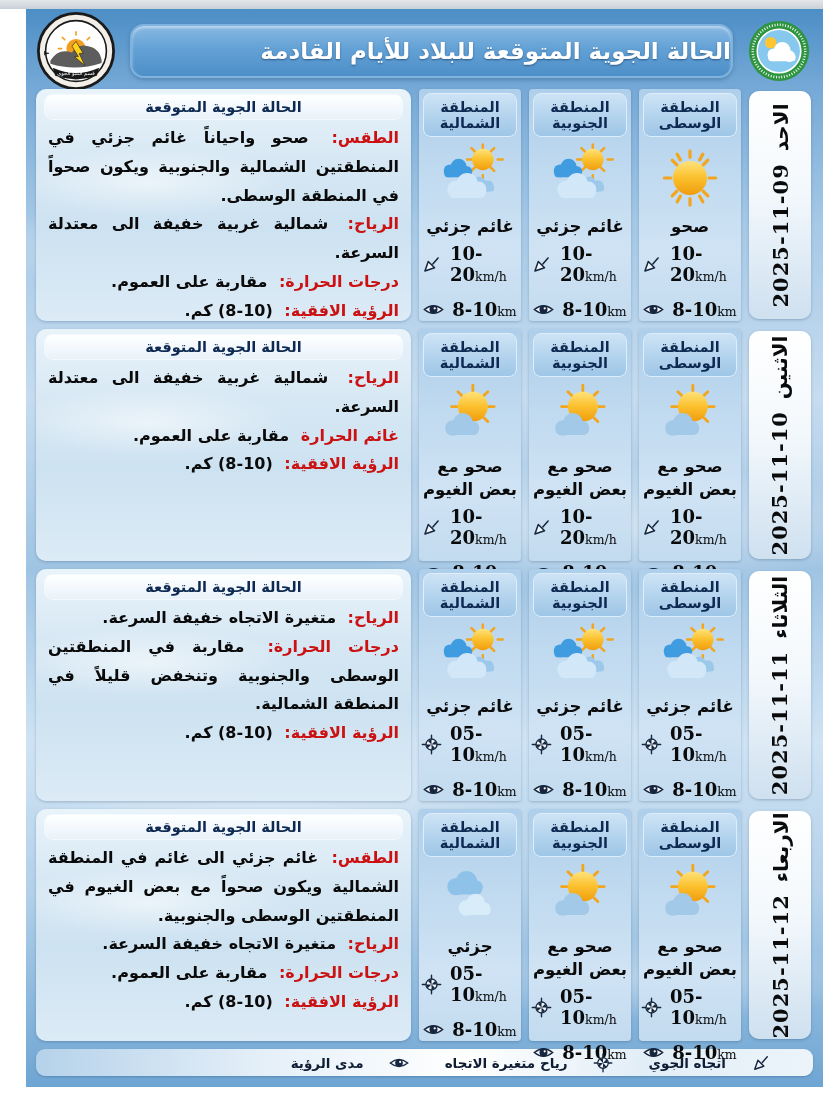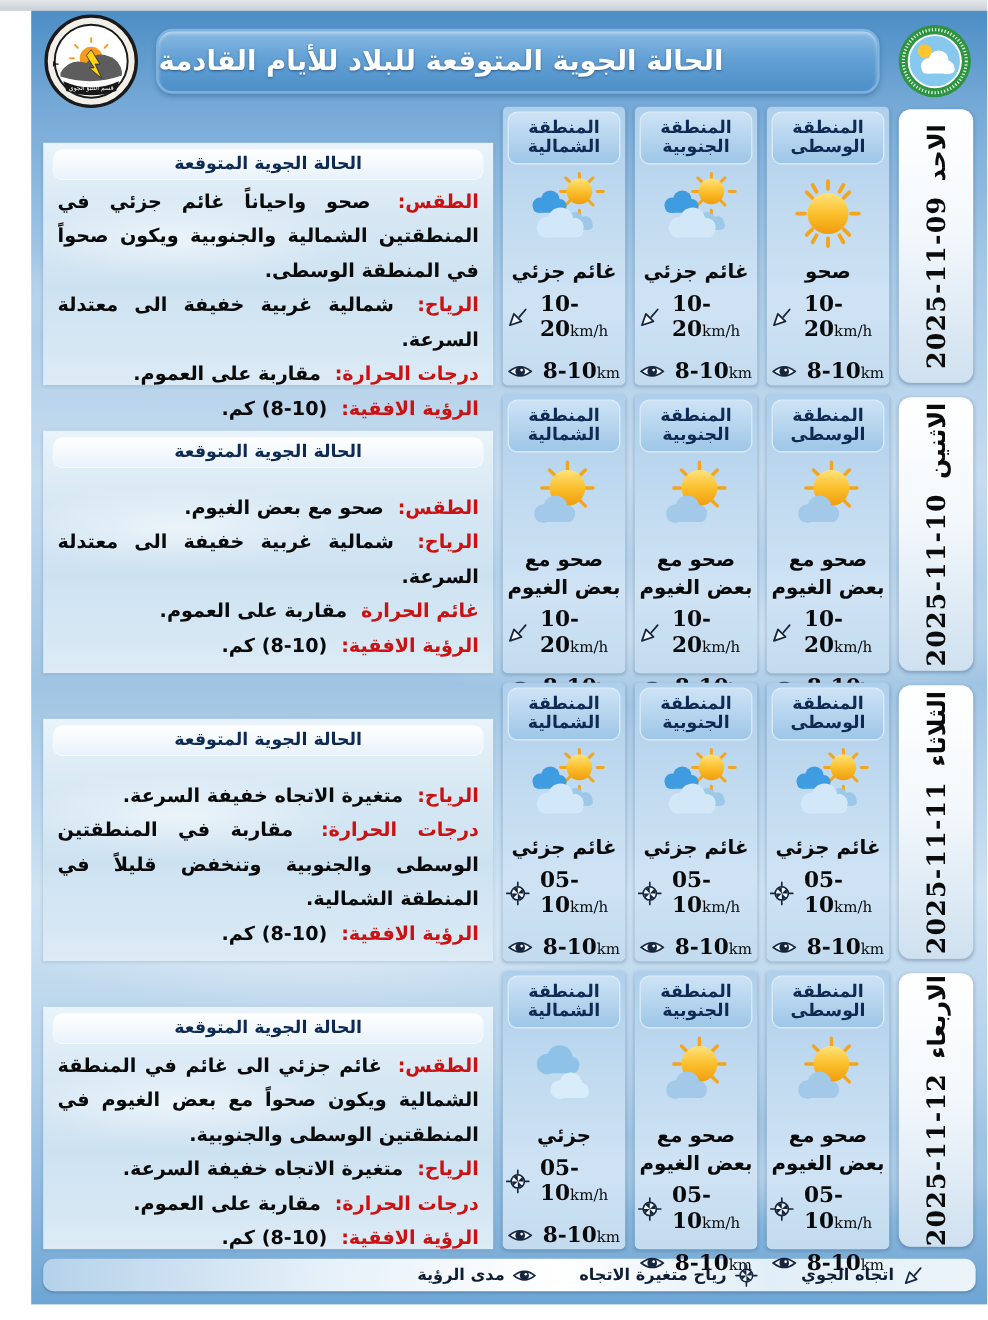--- a/index.html
+++ b/index.html
@@ -14,21 +14,21 @@
       radial-gradient(ellipse 380px 80px at 30% 72%, rgba(255,255,255,.45), transparent 70%),
       radial-gradient(ellipse 300px 60px at 80% 90%, rgba(255,255,255,.35), transparent 70%),
       linear-gradient(180deg,#4c8ec6 0%,#74a8d6 7%,#a6c9e6 20%,#c6dcef 36%,#9fc4e3 52%,#cfe3f3 68%,#b2d0e9 82%,#6ea5d3 100%);
   }
   
   .header { display:flex; align-items:center; height:80px; padding:4px 12px 0 10px; }
   .title-bar {
     flex:1; margin:0 14px; height:54px; border-radius:14px;
     background:linear-gradient(180deg,#88b9e3 0%,#63a1d5 45%,#4d8fc8 100%);
     border:2px solid #7fb3de; box-shadow:inset 0 2px 3px rgba(255,255,255,.45), 0 2px 4px rgba(20,60,100,.3);
-    display:flex; align-items:center; justify-content:flex-end;
+    display:flex; align-items:center; justify-content:flex-start;
   }
   .title-bar h1 { color:#ffffff; font-size:23px; font-weight:bold; text-shadow:0 1px 2px rgba(10,40,80,.55); }
   
   .rows { padding:0 12px 0 10px; }
   .frow { display:flex; gap:8px; height:232px; margin-bottom:8px; }
   .date-strip {
     width:62px; border-radius:10px; margin:2px 0;
     background:linear-gradient(180deg,#ffffff 0%,#f3f8fc 45%,#dcE9f4 80%,#cfe0ef 100%);
     box-shadow:0 1px 3px rgba(30,60,100,.3);
     display:flex; align-items:center; justify-content:center; overflow:visible;
@@ -47,43 +47,43 @@
     background:linear-gradient(180deg,#cde3f5,#9ec6e7); border:1px solid #ddedf9;
     color:#0e2a52; font-weight:bold; font-size:14.5px;
   }
   .wicon-box { height:84px; display:flex; align-items:center; justify-content:center; }
   .cond { flex:1; display:flex; align-items:center; justify-content:center; text-align:center;
     font-size:16.5px; font-weight:bold; color:#0a0a0a; line-height:1.4; padding:0 0; }
   .metric { display:flex; direction:ltr; align-items:center; justify-content:center; gap:8px; margin:5px 2px 9px; }
   .num { font-family:"DejaVu Serif","Liberation Serif",serif; font-weight:bold; font-size:18px; color:#0a0a0a;margin-top:30px; }
   .unit { font-family:"DejaVu Serif","Liberation Serif",serif; font-weight:normal; font-size:12.5px; color:#0a0a0a; }
   .desc-card {
-    flex:1; border-radius:0;
+    flex:1; border-radius:10px;
     background:
       radial-gradient(ellipse 200px 50px at 30% 40%, rgba(255,255,255,.55), transparent 70%),
       linear-gradient(180deg,#e9f3fa 0%,#d7e8f4 30%,#cde2f1 60%,#dcebf6 100%);
     box-shadow:0 1px 3px rgba(30,60,100,.28);
-    display:flex; flex-direction:column;margin-top:30px;
+    display:flex; flex-direction:column;
   }
   .dhead {
     margin:5px 8px 2px; padding:4px 0; border-radius:8px; text-align:center;
     background:linear-gradient(180deg,#ffffff,#e8f2fa); border:1px solid #f3f9fd;
     color:#0e2a52; font-weight:bold; font-size:14.5px;
   }
-  .dbody { flex:1; display:flex; flex-direction:column; justify-content:flex-end; padding:2px 12px 8px; }
+  .dbody { flex:1; display:flex; flex-direction:column; justify-content:flex-start; padding:2px 12px 8px; }
   .dbody p { font-size:16px; font-weight:bold; color:#0a0a0a; line-height:1.8; text-align:justify; }
   .lbl { color:#cb1111; margin-left:6px; }
   
   .legend {
     height:27px; margin:6px 10px 0; border-radius:9px;
     background:linear-gradient(90deg,#b5d2ea 0%,#e6f0f9 30%,#ffffff 55%,#e2eef7 78%,#ecf4fa 100%);
     box-shadow:0 1px 2px rgba(30,60,100,.3);
     display:flex; align-items:center; gap:36px; padding-right:42px;
   }
-  .litem { display:flex; align-items:center; gap:6px; }
+  .litem { display:flex; align-items:center; gap:25px; }
   .litem span { font-size:13.5px; font-weight:bold; color:#101e35; }
   svg.wicon { width:86px; height:74px; }
   svg.micon { width:21px; height:21px; flex:none; }
   svg.licon { width:20px; height:20px; flex:none; }
   .hidden-defs { position:absolute; width:0; height:0; overflow:hidden; }
 </style>
 </head>
 <body>
 
 <svg class="hidden-defs" aria-hidden="true">
@@ -353,21 +353,20 @@
   <div class="metric">
     <svg class="micon">
                 <use href="#i-eye"></use>
               </svg>
     <span><span class="num">8-10</span><span class="unit">km</span></span>
   </div>
 </div>
     <div class="desc-card">
       <div class="dhead">الحالة الجوية المتوقعة</div>
       <div class="dbody">
-              <p><span class="lbl">الطقس:</span><span> صحو مع بعض الغيوم.</span></p>
               <p><span class="lbl">الرياح:</span><span> شمالية غربية خفيفة الى معتدلة السرعة.</span></p>
               <p><span class="lbl">غائم الحرارة</span><span> مقاربة على العموم.</span></p>
               <p><span class="lbl">الرؤية الافقية:</span><span> (10-8) كم.</span></p>
             </div>
     </div>
   </div>
 
   <div class="frow">
     <div class="date-strip">
       <div class="vert">

